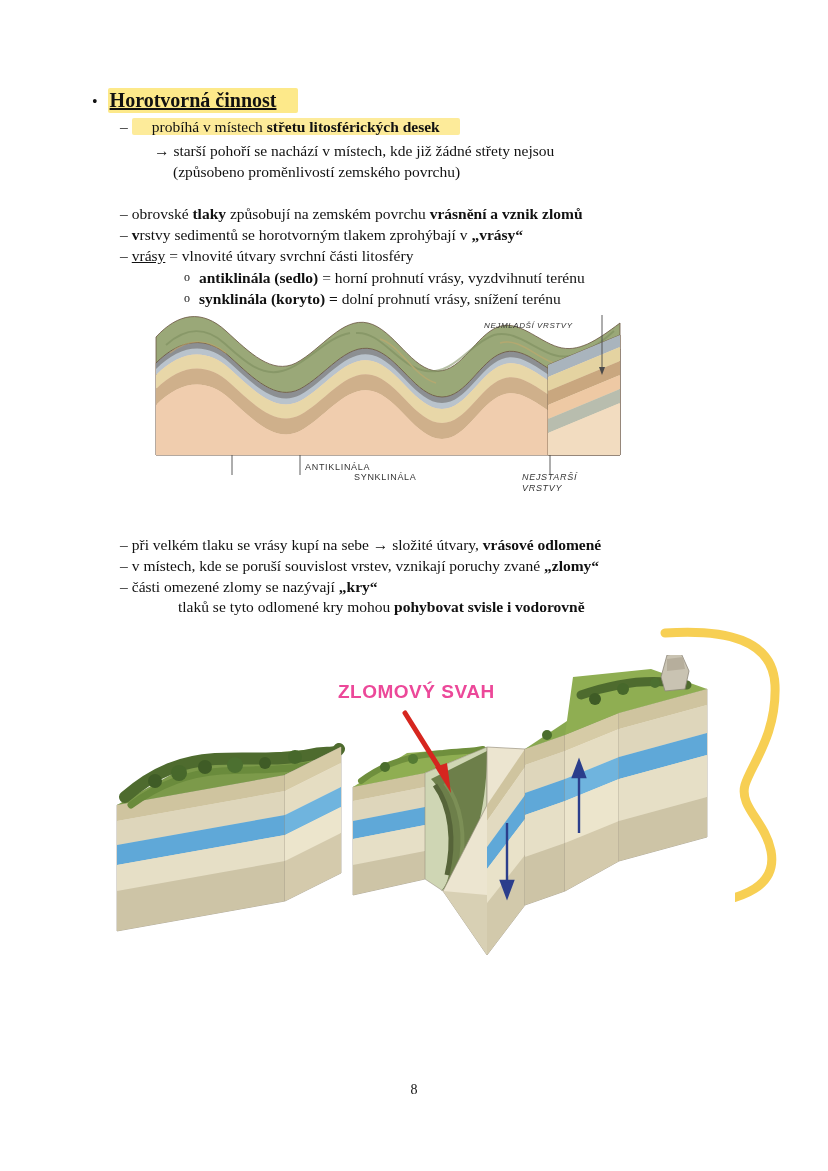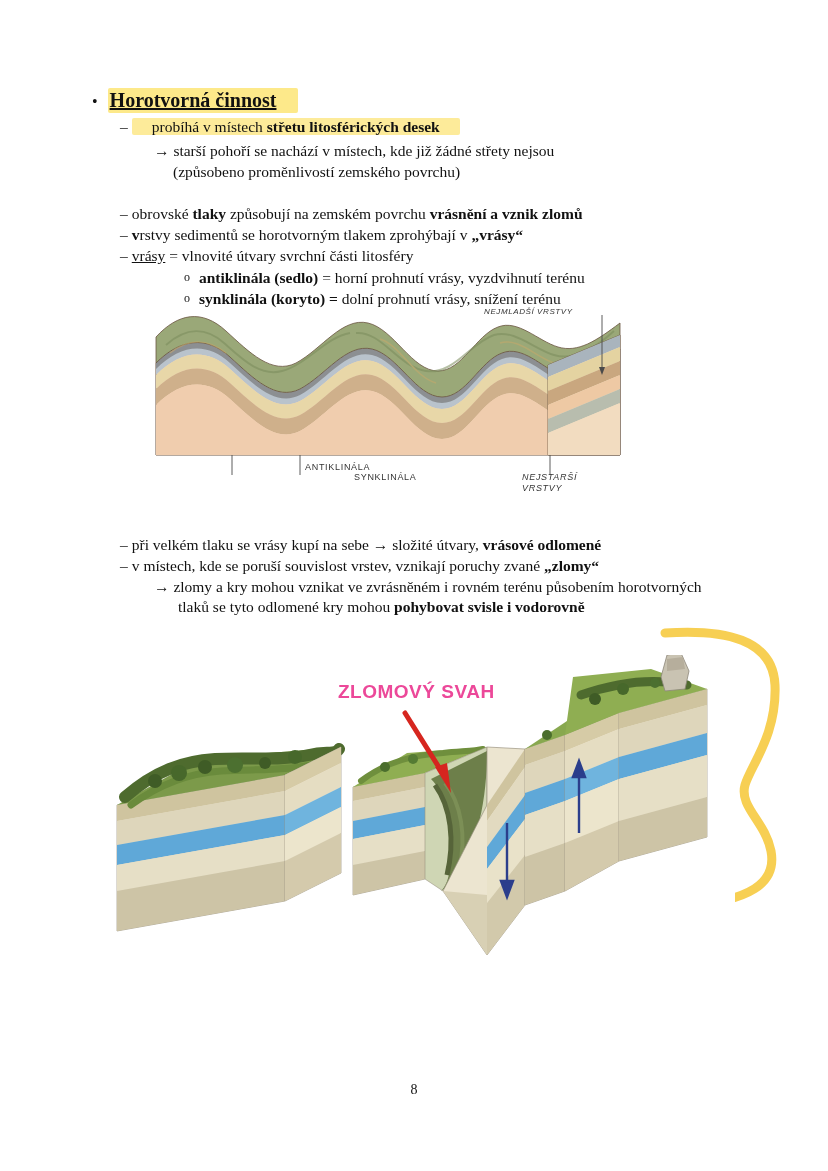--- a/index.html
+++ b/index.html
@@ -288,42 +288,40 @@
 
       <path d="M452,10 L452,66" fill="none" stroke="#4a4a4a" stroke-width="0.9"></path>
       <path d="M449,62 L452,70 L455,62 Z" fill="#4a4a4a"></path>
 
       <path d="M82,150 L82,170" fill="none" stroke="#4a4a4a" stroke-width="0.9"></path>
       <path d="M150,150 L150,170" fill="none" stroke="#4a4a4a" stroke-width="0.9"></path>
       <path d="M400,150 L400,170" fill="none" stroke="#4a4a4a" stroke-width="0.9"></path>
     </svg>
 
     <div class="fig1-labels">
-      <span class="lbl lbl-it" style="left:334px; top:2px;">NEJMLADŠÍ VRSTVY</span>
+      <span class="lbl lbl-it" style="left:334px; top:16px;">NEJMLADŠÍ VRSTVY</span>
     </div>
   </div>
 
   <div class="fig1-caps">
     <span class="cap" style="left:128px; top:0px;margin-left:27px;">ANTIKLINÁLA</span>
     <span class="cap" style="left:204px; top:10px;">SYNKLINÁLA</span>
     <span class="cap" style="left:372px; top:10px; font-style:italic;">NEJSTARŠÍ</span>
     <span class="cap" style="left:372px; top:21px; font-style:italic;">VRSTVY</span>
   </div>
 
   <div class="content" style="top:535px;">
     <div class="lvl1">
       <span class="dash">–</span><span>při velkém tlaku se vrásy kupí na sebe → složité útvary, </span><b>vrásové odlomené</b>
     </div>
     <div class="lvl1">
       <span class="dash">–</span><span>v místech, kde se poruší souvislost vrstev, vznikají poruchy zvané </span><b>„zlomy“</b>
     </div>
-    <div class="lvl2" style="margin-left:62px; white-space:nowrap;">
-      <span>→</span>
-      <span>zlomy a kry mohou vznikat ve zvrásněném i rovném terénu působením</span>
-      <span>horotvorných</span>
+    <div class="lvl1">
+      <span class="dash">–</span><span>části omezené zlomy se nazývají </span><b>„kry“</b>
     </div>
     <div class="lvl2" style="margin-left:86px; white-space:nowrap;">
       <span>tlaků se tyto odlomené kry mohou </span><b>pohybovat svisle i vodorovně</b>
     </div>
   </div>
 
   <div class="bracket">
     <svg width="140" height="300" viewBox="0 0 140 300" xmlns="http://www.w3.org/2000/svg">
       <path d="M10,8 C 70,4 118,14 120,60 C 122,110 96,140 90,160 C 84,182 110,196 116,226 C 122,258 96,276 26,282" fill="none" stroke="#f7cf53" stroke-width="9" stroke-linecap="round" stroke-linejoin="round"></path>
     </svg>

